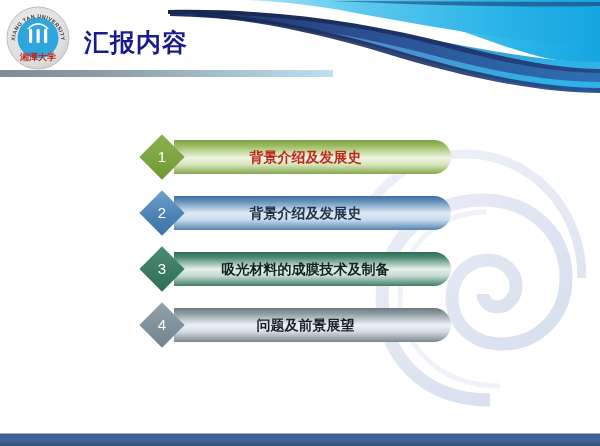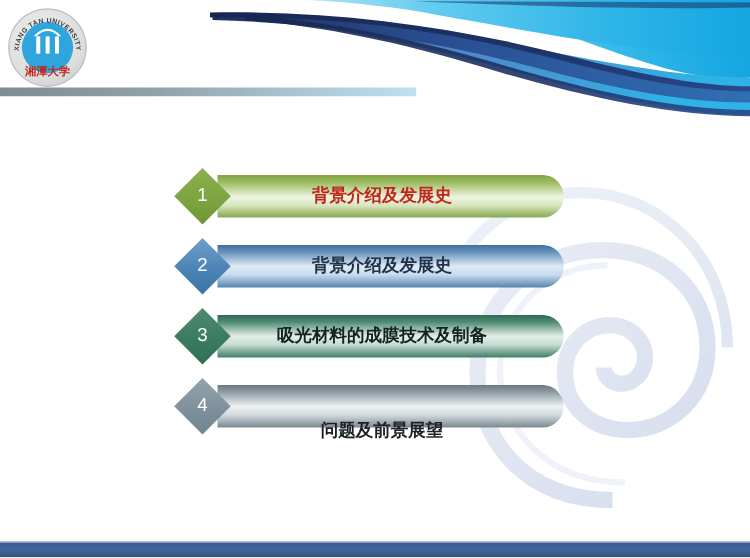--- a/index.html
+++ b/index.html
@@ -146,21 +146,21 @@
   .bar-blue   { background: linear-gradient(to bottom, #3f6f9e 0%, #6391bb 16%, #dfeaf4 50%, #c7dcee 70%, #5584ad 100%); }
   .dia-blue   { background: linear-gradient(135deg, #6ea0cb 0%, #4a81b3 60%, #3d74a6 100%); }
   .txt-blue   { color: #21324a; }
 
   .bar-teal   { background: linear-gradient(to bottom, #2d6a55 0%, #4e8a73 16%, #e4eee9 50%, #c6dcd2 70%, #407e67 100%); }
   .dia-teal   { background: linear-gradient(135deg, #4e8b72 0%, #3a7a61 60%, #2f6e55 100%); }
   .txt-teal   { color: #14241e; }
 
   .bar-gray   { background: linear-gradient(to bottom, #6b7880 0%, #8d9aa2 16%, #edf1f3 50%, #d4dce0 70%, #7b888f 100%); }
   .dia-gray   { background: linear-gradient(135deg, #93a3ad 0%, #7d8f9a 60%, #72848f 100%); }
-  .txt-gray   { color: #1c2326; margin-top: 20px; }
+  .txt-gray   { color: #1c2326; }
 
   
   .bottom-bar {
     position: absolute;
     left: 0;
     bottom: 0;
     width: 600px;
     height: 12px;
     background: linear-gradient(to bottom, #3a5d92 0%, #41659b 50%, #2f5181 100%);
   }
@@ -268,20 +268,21 @@
       <text font-family="'Liberation Sans',sans-serif" font-size="5.4" font-weight="700" fill="#3a3a3a" letter-spacing="0.4">
         <textPath href="#arcpath" startOffset="50%" text-anchor="middle" side="left">XIANG TAN UNIVERSITY</textPath>
       </text>
 
       <g fill="#c0261b" font-family="'DejaVu Sans',sans-serif" font-size="9" font-weight="700">
         <text x="34" y="56" text-anchor="middle">湘潭大学</text>
       </g>
     </svg>
   </div>
 
+  <div class="slide-title">汇报内容</div>
   <div class="title-rule"></div>
 
   <div class="rows">
 
     <div class="row row-0">
       <div class="bar bar-green">
         <div class="bar-label txt-green">背景介绍及发展史</div>
       </div>
       <div class="diamond dia-green"></div>
       <div class="diamond-num">1</div>

